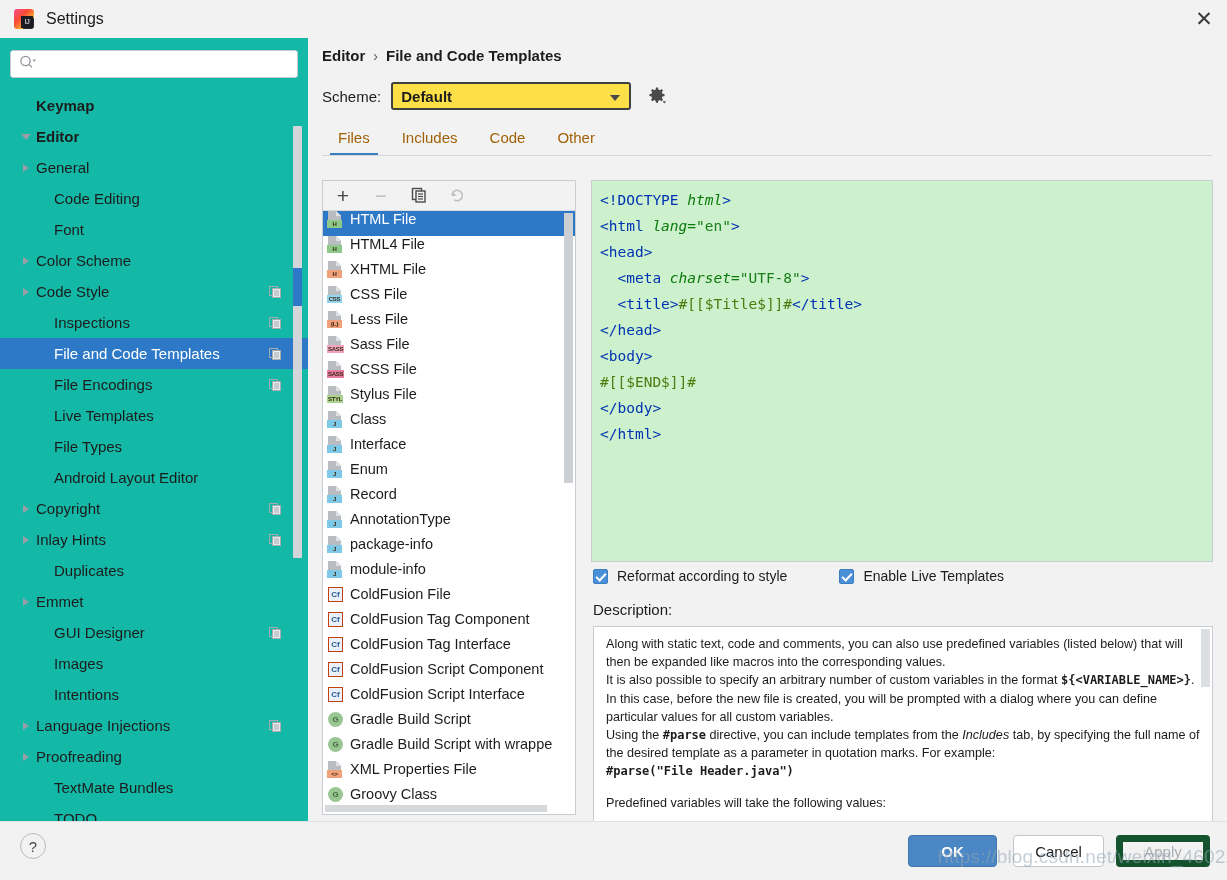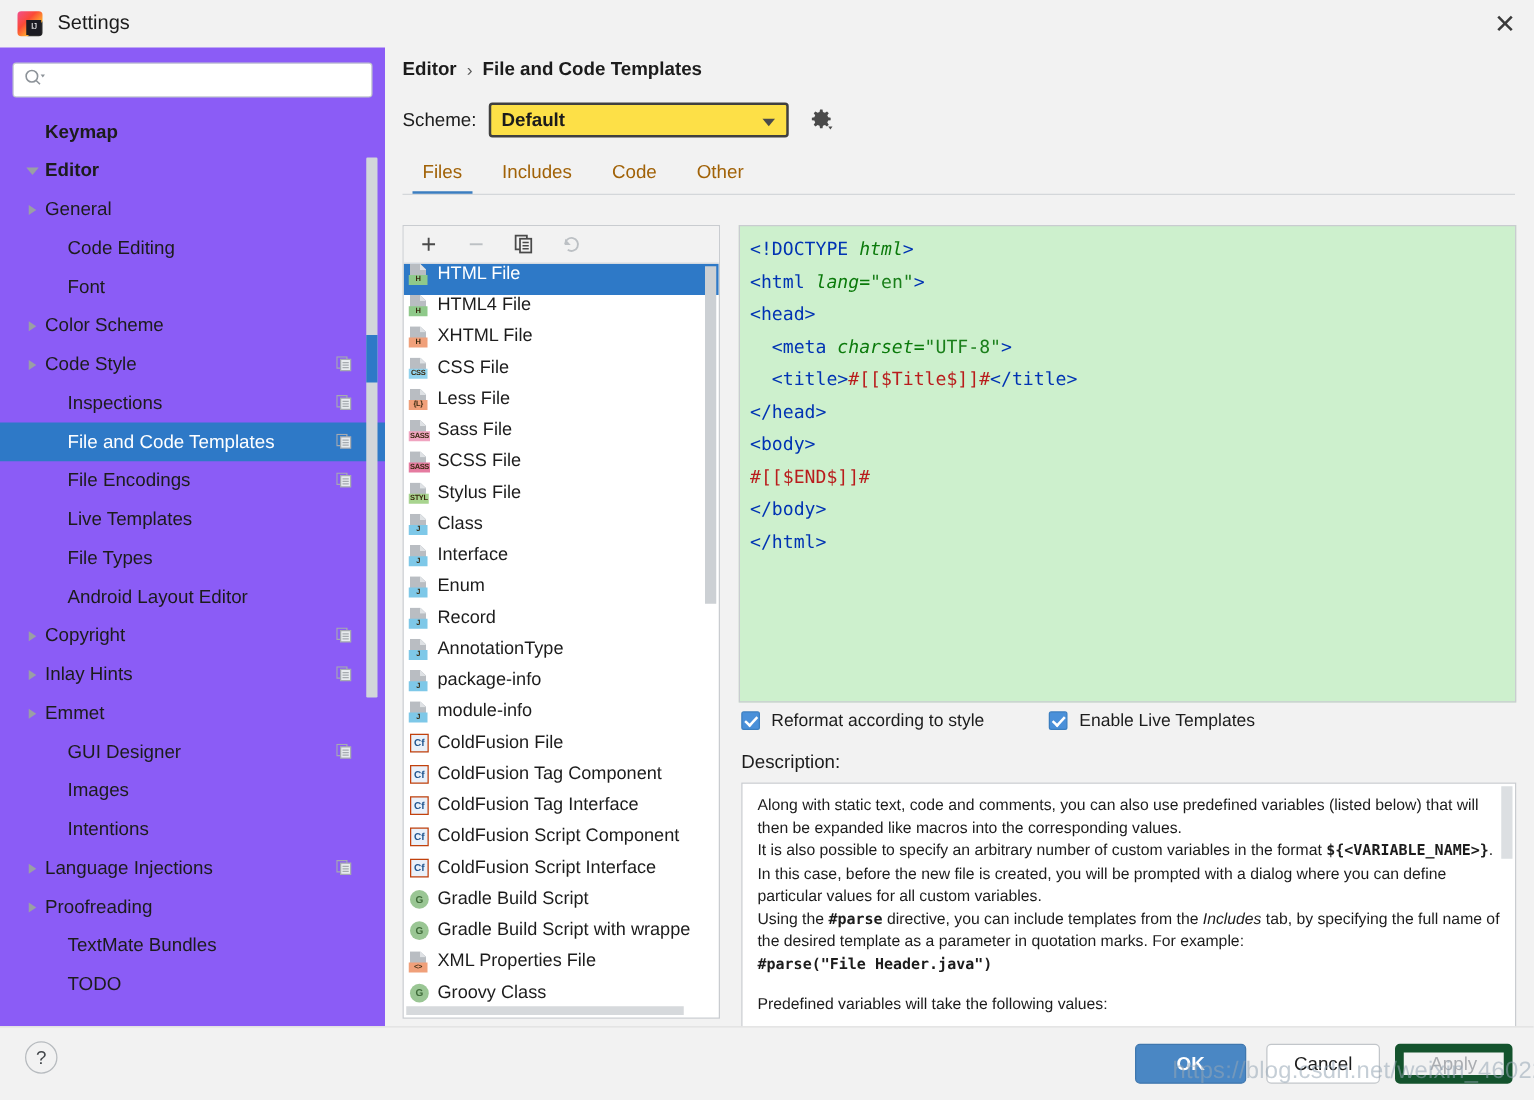--- a/index.html
+++ b/index.html
@@ -33,21 +33,21 @@
   #close-btn {
     position: absolute; right: 0; top: 0; width: 46px; height: 38px;
     display: flex; align-items: center; justify-content: center;
     font-size: 21px; color: #3a3a3a; cursor: pointer;
     font-family: "DejaVu Sans", sans-serif;
   }
 
   
   #left-panel {
     position: absolute; left: 0; top: 38px; width: 308px; height: 783px;
-    background: #8b5cf6;
+    background: #14b8a6;
   }
   #search-wrap { padding: 12px 10px 0 10px; }
   #search-box {
     height: 28px; background: #fff; border: 1px solid #c4c9cf; border-radius: 3px;
     display: flex; align-items: center; padding: 0 8px;
   }
   #search-icon { flex: 0 0 auto; margin-right: 4px; }
   #search-input {
     border: 0; outline: 0; background: transparent; flex: 1;
     font-family: "Liberation Sans", sans-serif; font-size: 13px; color: #1c1c1c;
@@ -161,21 +161,21 @@
     position: absolute; left: 283px; top: 142px; width: 622px; height: 382px;
     background: #cdf0cd; border: 1px solid #c9ccd0; padding: 6px 8px; overflow: hidden;
   }
   #editor pre {
     font-family: "DejaVu Sans Mono", monospace; font-size: 14.5px; line-height: 26px; color: #1c1c1c;
     white-space: pre;
   }
   .tg { color: #0033b3; }
   .at { color: #0b7a0b; font-style: italic; }
   .st { color: #1a7f1a; }
-  .pt { color: #b91c1c; text-align: right; }
+  .pt { color: #4d7c0f; text-align: right; }
 
   
   #checks { position: absolute; left: 285px; top: 530px; display: flex; }
   .cbx-item { display: flex; align-items: center; cursor: pointer; }
   .cbx {
     width: 15px; height: 15px; border-radius: 2px; background: #4a90d9; border: 1px solid #3b7ec0;
     position: relative; flex: 0 0 15px;
   }
   .cbx::after {
     content: ""; position: absolute; left: 4px; top: 1px; width: 4px; height: 8px;
@@ -352,20 +352,24 @@
             <span class="tri"></span>
           </span>
           <span class="tree-label">Inlay Hints</span>
           <span class="copy-badge"><svg width="13" height="13" viewBox="0 0 13 13">
               <rect x="0.5" y="0.5" width="8" height="9" fill="none" stroke="#a6abb0"></rect>
               <rect x="3.5" y="2.5" width="8" height="9" fill="#e7ebee" stroke="#a6abb0"></rect>
               <line x1="5" y1="5" x2="10" y2="5" stroke="#a6abb0"></line>
               <line x1="5" y1="7" x2="10" y2="7" stroke="#a6abb0"></line>
               <line x1="5" y1="9" x2="10" y2="9" stroke="#a6abb0"></line>
             </svg></span>
+        </div>
+        <div class="tree-row indent2">
+          <span class="tree-arrow"></span>
+          <span class="tree-label">Duplicates</span>
         </div>
         <div class="tree-row indent1">
           <span class="tree-arrow">
             <span class="tri"></span>
           </span>
           <span class="tree-label">Emmet</span>
         </div>
         <div class="tree-row indent2">
           <span class="tree-arrow"></span>
           <span class="tree-label">GUI Designer</span>

